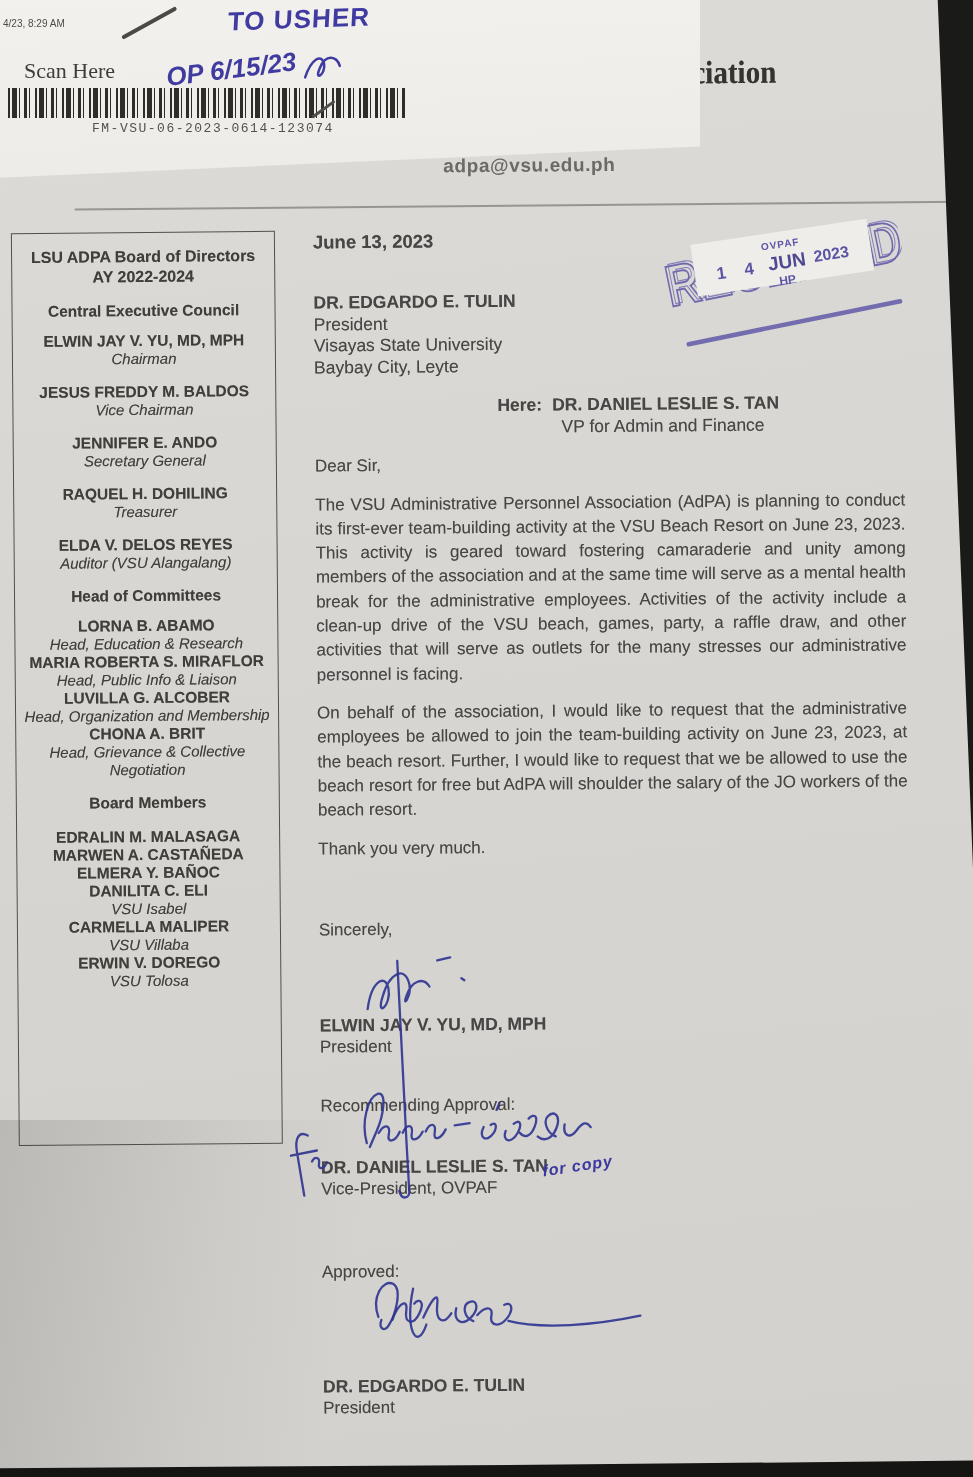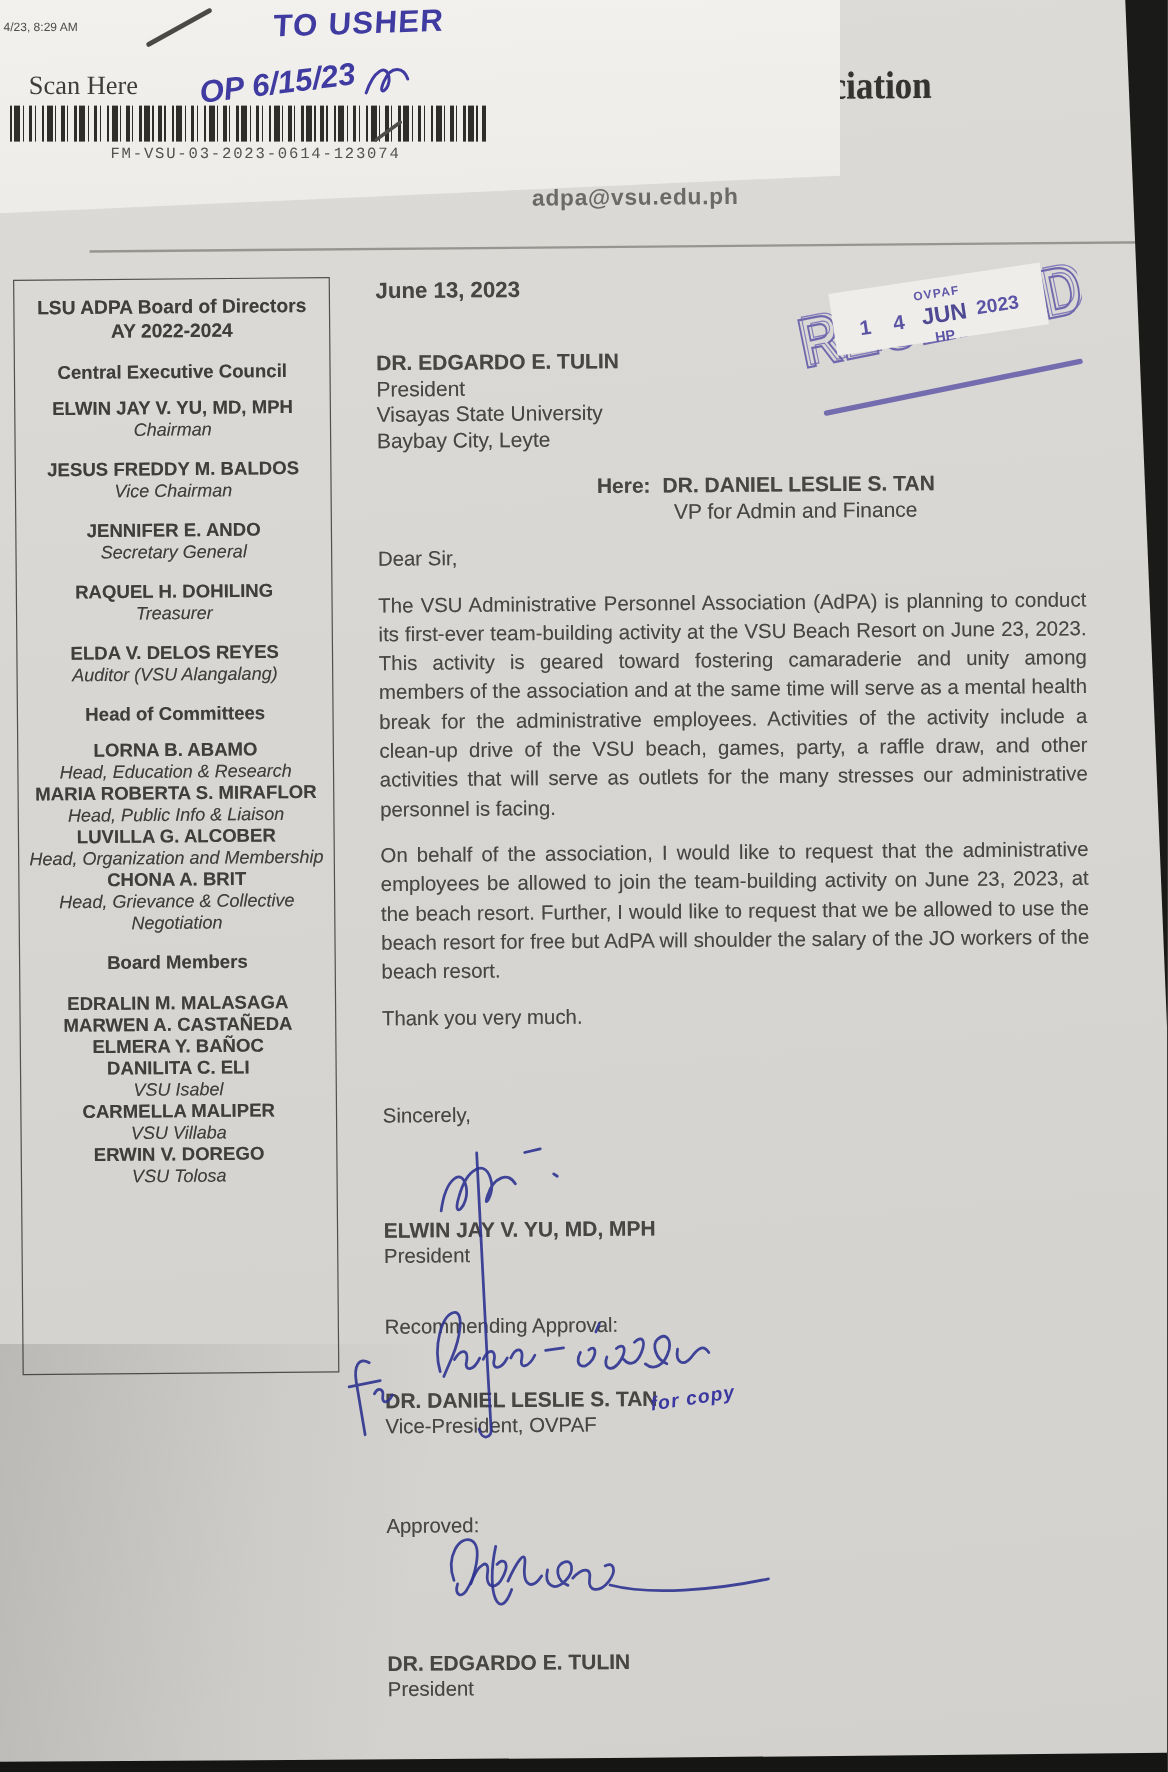--- a/index.html
+++ b/index.html
@@ -283,20 +283,20 @@
   <div class="slip">
     <div class="slip-ts">4/23, 8:29 AM</div>
     <div class="slip-slash"></div>
     <div class="slip-note-top hw">TO USHER</div>
     <div class="slip-scan">Scan Here</div>
     <div class="slip-note-code hw">OP 6/15/23</div>
     <svg class="slip-scribble" width="42" height="38" viewBox="0 0 40 36">
       <path d="M3 26 C9 8 19 3 21 13 C23 23 11 31 17 17 C23 3 33 6 36 15"></path>
     </svg>
     <div class="barcode"></div>
-    <div class="barcode-label">FM-VSU-03-2023-0614-123074</div>
+    <div class="barcode-label">FM-VSU-06-2023-0614-123074</div>
     <div class="code-slash"></div>
   </div>
 
   <div class="edge-tr"></div>
   <div class="edge-bottom"></div>
   <div class="shadow-bl"></div>
 </div>
 
 </body></html>

